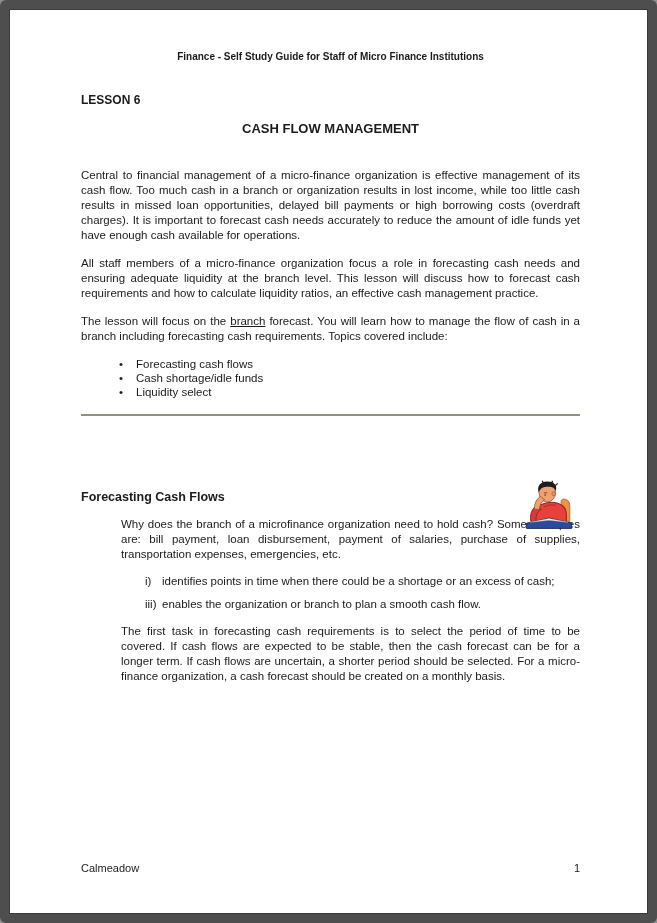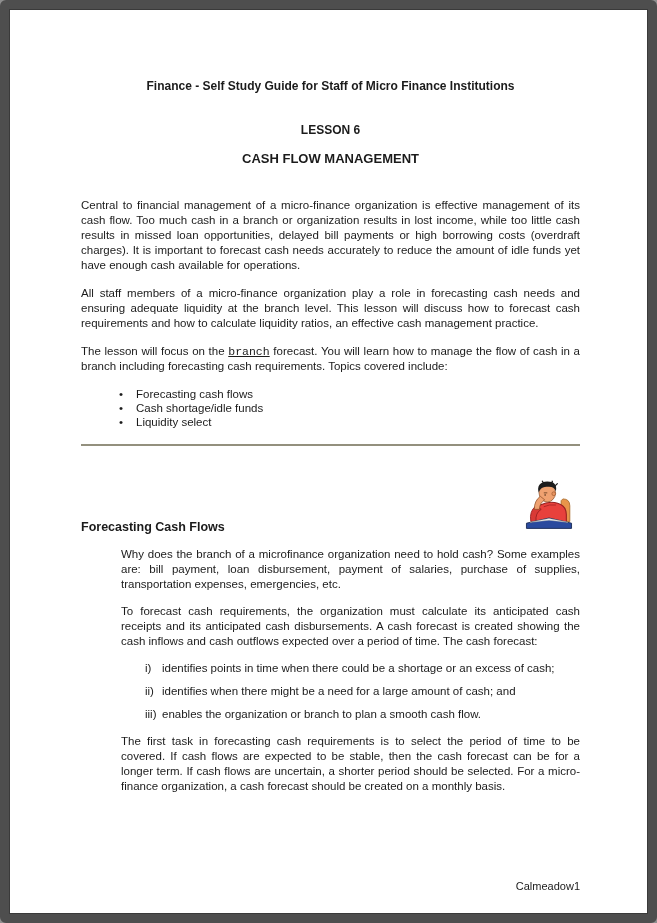--- a/index.html
+++ b/index.html
@@ -8,86 +8,81 @@
     background:#ffffff;
     border:9px solid #4e4e4e;
     border-radius:6px;
     box-shadow: inset 0 0 0 1px #3a3a3a;
     position:relative; overflow:hidden;
     font-family:"Liberation Sans", sans-serif;
     color:#1b1b1b;
     font-size:11.5px; line-height:15px;
   }
   .content { padding:0 68px 0 72px; }
-  .header-title { padding-top:70px; text-align:center; font-weight:bold; font-size:12px; }
-  .lesson-label { margin-top:29px; font-weight:bold; font-size:12px;text-align:center; }
+  .header-title { padding-top:40px; text-align:center; font-weight:bold; font-size:10px; }
+  .lesson-label { margin-top:29px; font-weight:bold; font-size:12px; }
   .document-title { margin-top:13px; text-align:center; font-weight:bold; font-size:13px; }
   .objectives-row { display:flex; margin-top:32px; }
   .objectives-label { width:77px; flex:none; font-weight:bold; }
   .objectives-body { flex:1; }
   .para { margin:0 0 13px 0; text-align:justify; }
   .topics-list { margin:2px 0 0 0; padding:0; list-style:none; line-height:14px; }
   .topics-list li { position:relative; padding-left:55px; }
   .bullet { position:absolute; left:38px; top:0; }
   .divider { margin:15px 0 0 0; border:0; height:2px; background:#93907e; }
   .clipart { position:absolute; top:469px; right:73px; }
   .section-heading { margin-top:74px; font-weight:bold; font-size:12.5px; }
   .section-body { margin-left:40px; margin-top:12px; }
   .section-body .para { margin-bottom:12px; }
   .roman-list { margin:0 0 12px 24px; }
   .roman-item { display:flex; margin-bottom:8px; }
   .roman-marker { min-width:17px; flex:none; }
   .roman-text { flex:1; text-align:justify; }
-  .u { text-decoration:underline;font-family:Liberation Mono, monospace; }
+  .u { text-decoration:underline; }
   .page-footer {
-    position:absolute; left:72px; right:68px; bottom:20px;
-    display:flex; justify-content:flex-end; font-size:11px;
+    position:absolute; left:72px; right:68px; bottom:38px;
+    display:flex; justify-content:space-between; font-size:11px;
   }
 </style>
 </head>
 <body>
 
 <div class="frame">
   <div class="content">
 
     <div class="header-title">Finance - Self Study Guide for Staff of Micro Finance Institutions</div>
 
     <div class="lesson-label">LESSON 6</div>
 
     <div class="document-title">CASH FLOW MANAGEMENT</div>
 
     <div class="objectives-row">
       <div class="objectives-body">
         <p class="para">Central to financial management of a micro-finance organization is effective management of its cash flow.  Too much cash in a branch or organization results in lost income, while too little cash results in missed loan opportunities, delayed bill payments or high borrowing costs (overdraft charges).  It is important to forecast cash needs accurately to reduce the amount of idle funds yet have enough cash available for operations.</p>
-        <p class="para">All staff members of a micro-finance organization play a role in forecasting cash needs and ensuring adequate liquidity at the branch level.  This lesson will discuss how to forecast cash requirements and how to calculate liquidity ratios, an effective cash management practice.</p>
+        <p class="para">All staff members of a micro-finance organization focus a role in forecasting cash needs and ensuring adequate liquidity at the branch level.  This lesson will discuss how to forecast cash requirements and how to calculate liquidity ratios, an effective cash management practice.</p>
         <p class="para"><span>The lesson will focus on the </span><span class="u">branch</span><span> forecast.  You will learn how to manage the flow of cash in a branch including forecasting cash requirements.  Topics covered include:</span></p>
         <ul class="topics-list">
           <li><span class="bullet">•</span><span>Forecasting cash flows</span></li>
           <li><span class="bullet">•</span><span>Cash shortage/idle funds</span></li>
           <li><span class="bullet">•</span><span>Liquidity select</span></li>
         </ul>
       </div>
     </div>
 
     <hr class="divider">
 
     <div class="section-heading">Forecasting Cash Flows</div>
 
     <div class="section-body">
       <p class="para">Why does the branch of a microfinance organization need to hold cash?  Some examples are:  bill payment, loan disbursement, payment of salaries, purchase of supplies, transportation expenses, emergencies, etc.</p>
-      <p class="para">To forecast cash requirements, the organization must calculate its anticipated cash receipts and its anticipated cash disbursements.  A cash forecast is created showing the cash inflows and cash outflows expected over a period of time.  The cash forecast:</p>
 
       <div class="roman-list">
         <div class="roman-item">
           <span class="roman-marker">i)</span>
           <span class="roman-text">identifies points in time when there could be a shortage or an excess of cash;</span>
-        </div>
-        <div class="roman-item">
-          <span class="roman-marker">ii)</span>
-          <span class="roman-text">identifies when there might be a need for a large amount of cash; and</span>
         </div>
         <div class="roman-item">
           <span class="roman-marker">iii)</span>
           <span class="roman-text">enables the organization or branch to plan a smooth cash flow.</span>
         </div>
       </div>
 
       <p class="para">The first task in forecasting cash requirements is to select the period of time to be covered.  If cash flows are expected to be stable, then the cash forecast can be for a longer term.  If cash flows are uncertain, a shorter period should be selected.  For a micro-finance organization, a cash forecast should be created on a monthly basis.</p>
     </div>
 

